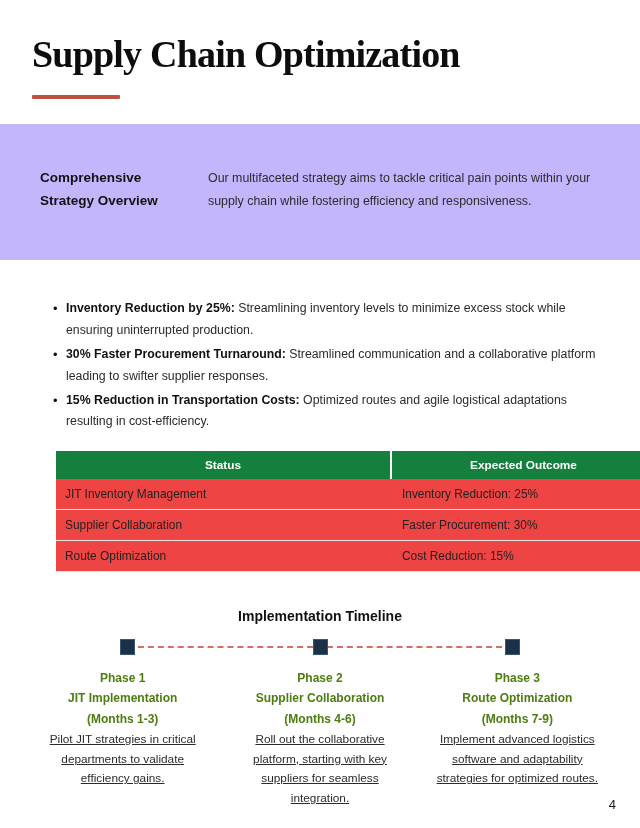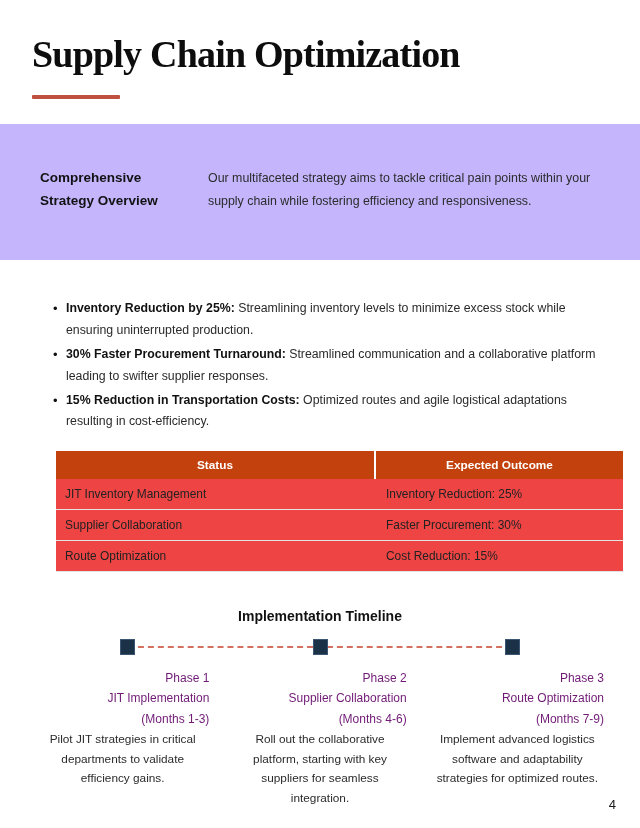--- a/index.html
+++ b/index.html
@@ -104,26 +104,26 @@
   
   .table-wrap {
     padding: 16px 43px 0 56px;
   }
   table.status-table {
     border-collapse: collapse;
     width: 541px;
     table-layout: fixed;
   }
   table.status-table th {
-    background: #c2410c;
+    background: #15803d;
     color: #ffffff;
     font-size: 11.8px;
     font-weight: bold;
     text-align: center;
-    padding: 7px 6px;
+    padding: 7px 14px;
     border: none;
   }
   table.status-table th.col-a { width: 306px; }
   table.status-table th.col-b { width: 235px; }
   table.status-table th + th {
     border-left: 2px solid #ffffff;
   }
   table.status-table td {
     font-size: 11.9px;
     color: #222222;
@@ -184,30 +184,30 @@
   .phase-col {
     flex: 1 1 0;
     text-align: center;
     padding: 0 12px;
     box-sizing: border-box;
   }
   .phase-name,
   .phase-sub,
   .phase-months {
     font-size: 12px;
-    font-weight: normal;
-    color: #701a75;
+    font-weight: bold;
+    color: #4d7c0f;
     line-height: 1.68;
-    text-align: right;
   }
   .phase-desc {
     font-size: 11.8px;
     color: #2b2b2b;
     line-height: 1.68;
     margin-top: 1px;
+    text-decoration: underline;
   }
 
   
   .page-number {
     position: absolute;
     right: 24px;
     bottom: 16px;
     font-size: 13px;
     color: #1a1a1a;
   }

